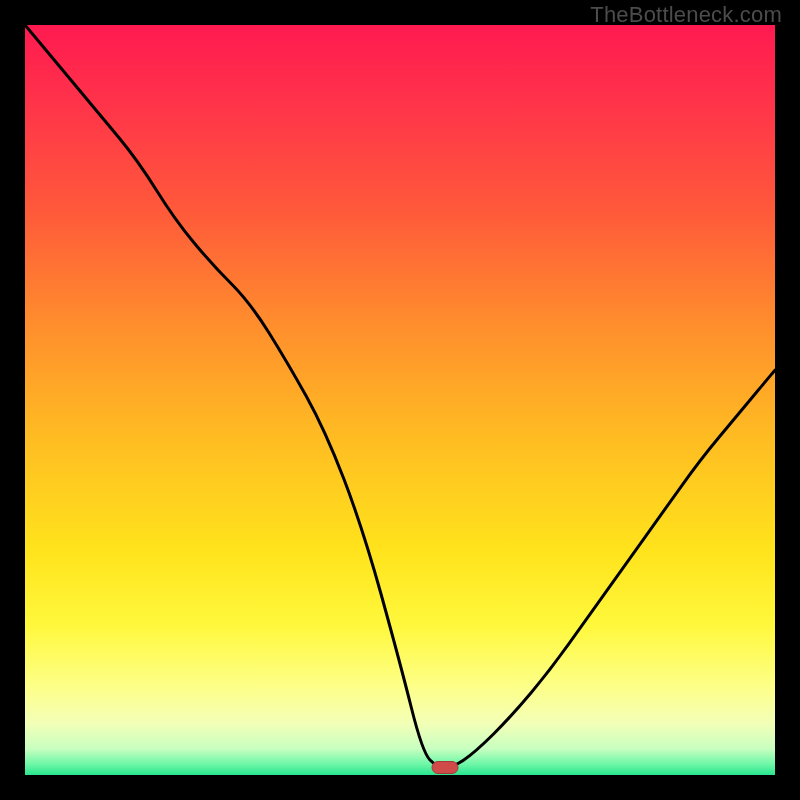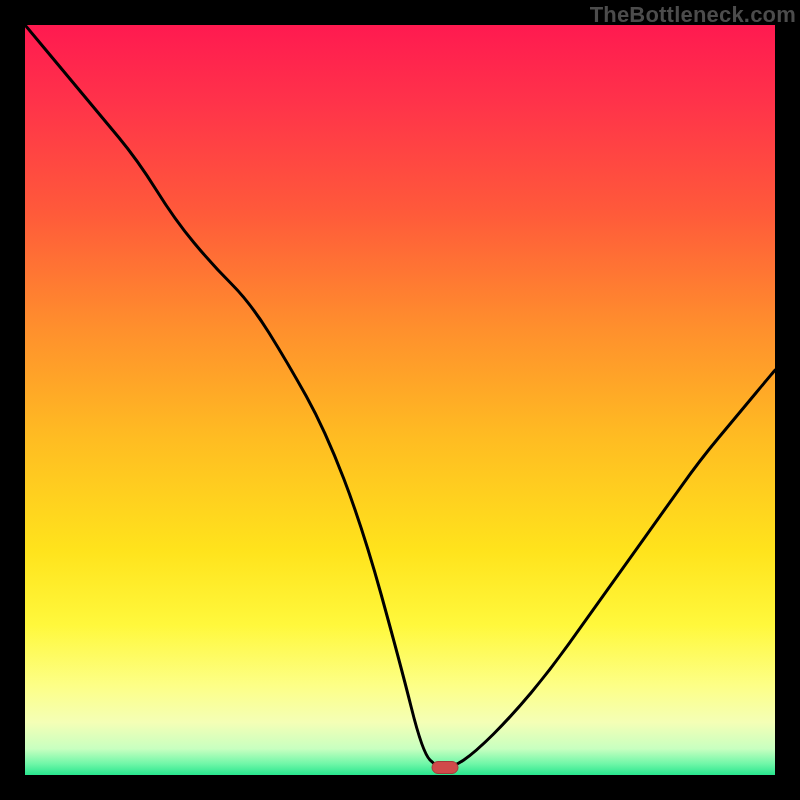--- a/index.html
+++ b/index.html
@@ -13,23 +13,23 @@
   }
   .outer {
     position: relative;
     width: 800px;
     height: 800px;
     background: #000;
   }
   .watermark {
     position: absolute;
     top: 2px;
-    right: 4px;
+    right: 18px;
     font-size: 22px;
-    font-weight: bold;
+    font-weight: normal;
     color: #4c4c4c;
     letter-spacing: 0.2px;
     z-index: 10;
   }
   .plot-frame {
     position: absolute;
     left: 25px;
     top: 25px;
     width: 750px;
     height: 750px;

